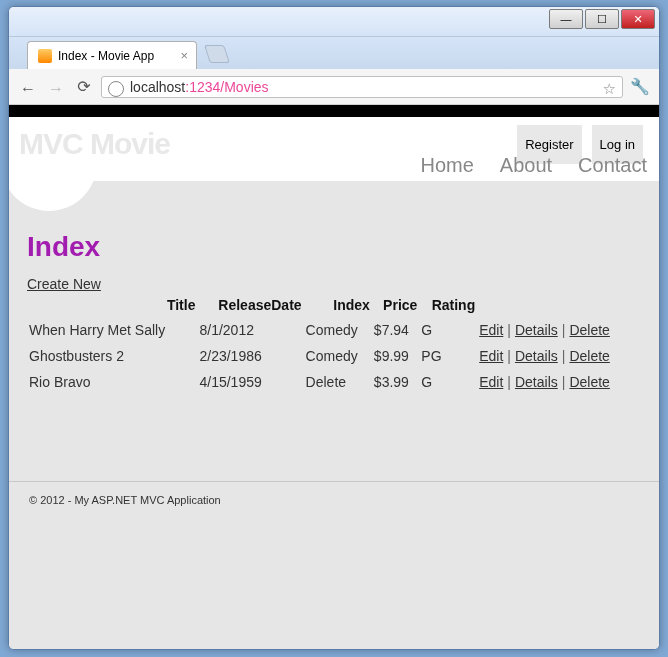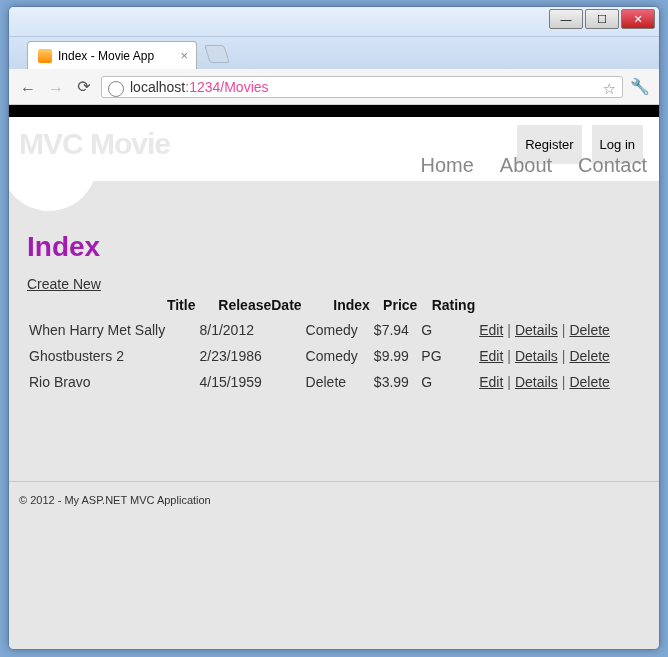--- a/index.html
+++ b/index.html
@@ -209,21 +209,21 @@
   }
   .row-actions a {
     color: #333;
     text-decoration: underline;
     cursor: pointer;
   }
   .row-actions .sep { margin: 0 4px; color: #666; }
   .footer {
     font-size: 11px;
     color: #333;
-    padding: 12px 10px;
+    padding: 12px 20px;
     border-top: 1px solid #c8c8c8;
     background: #e6e6e6;
   }
 </style>
 </head>
 <body>
 
 <div class="window">
 
   <div class="titlebar">

